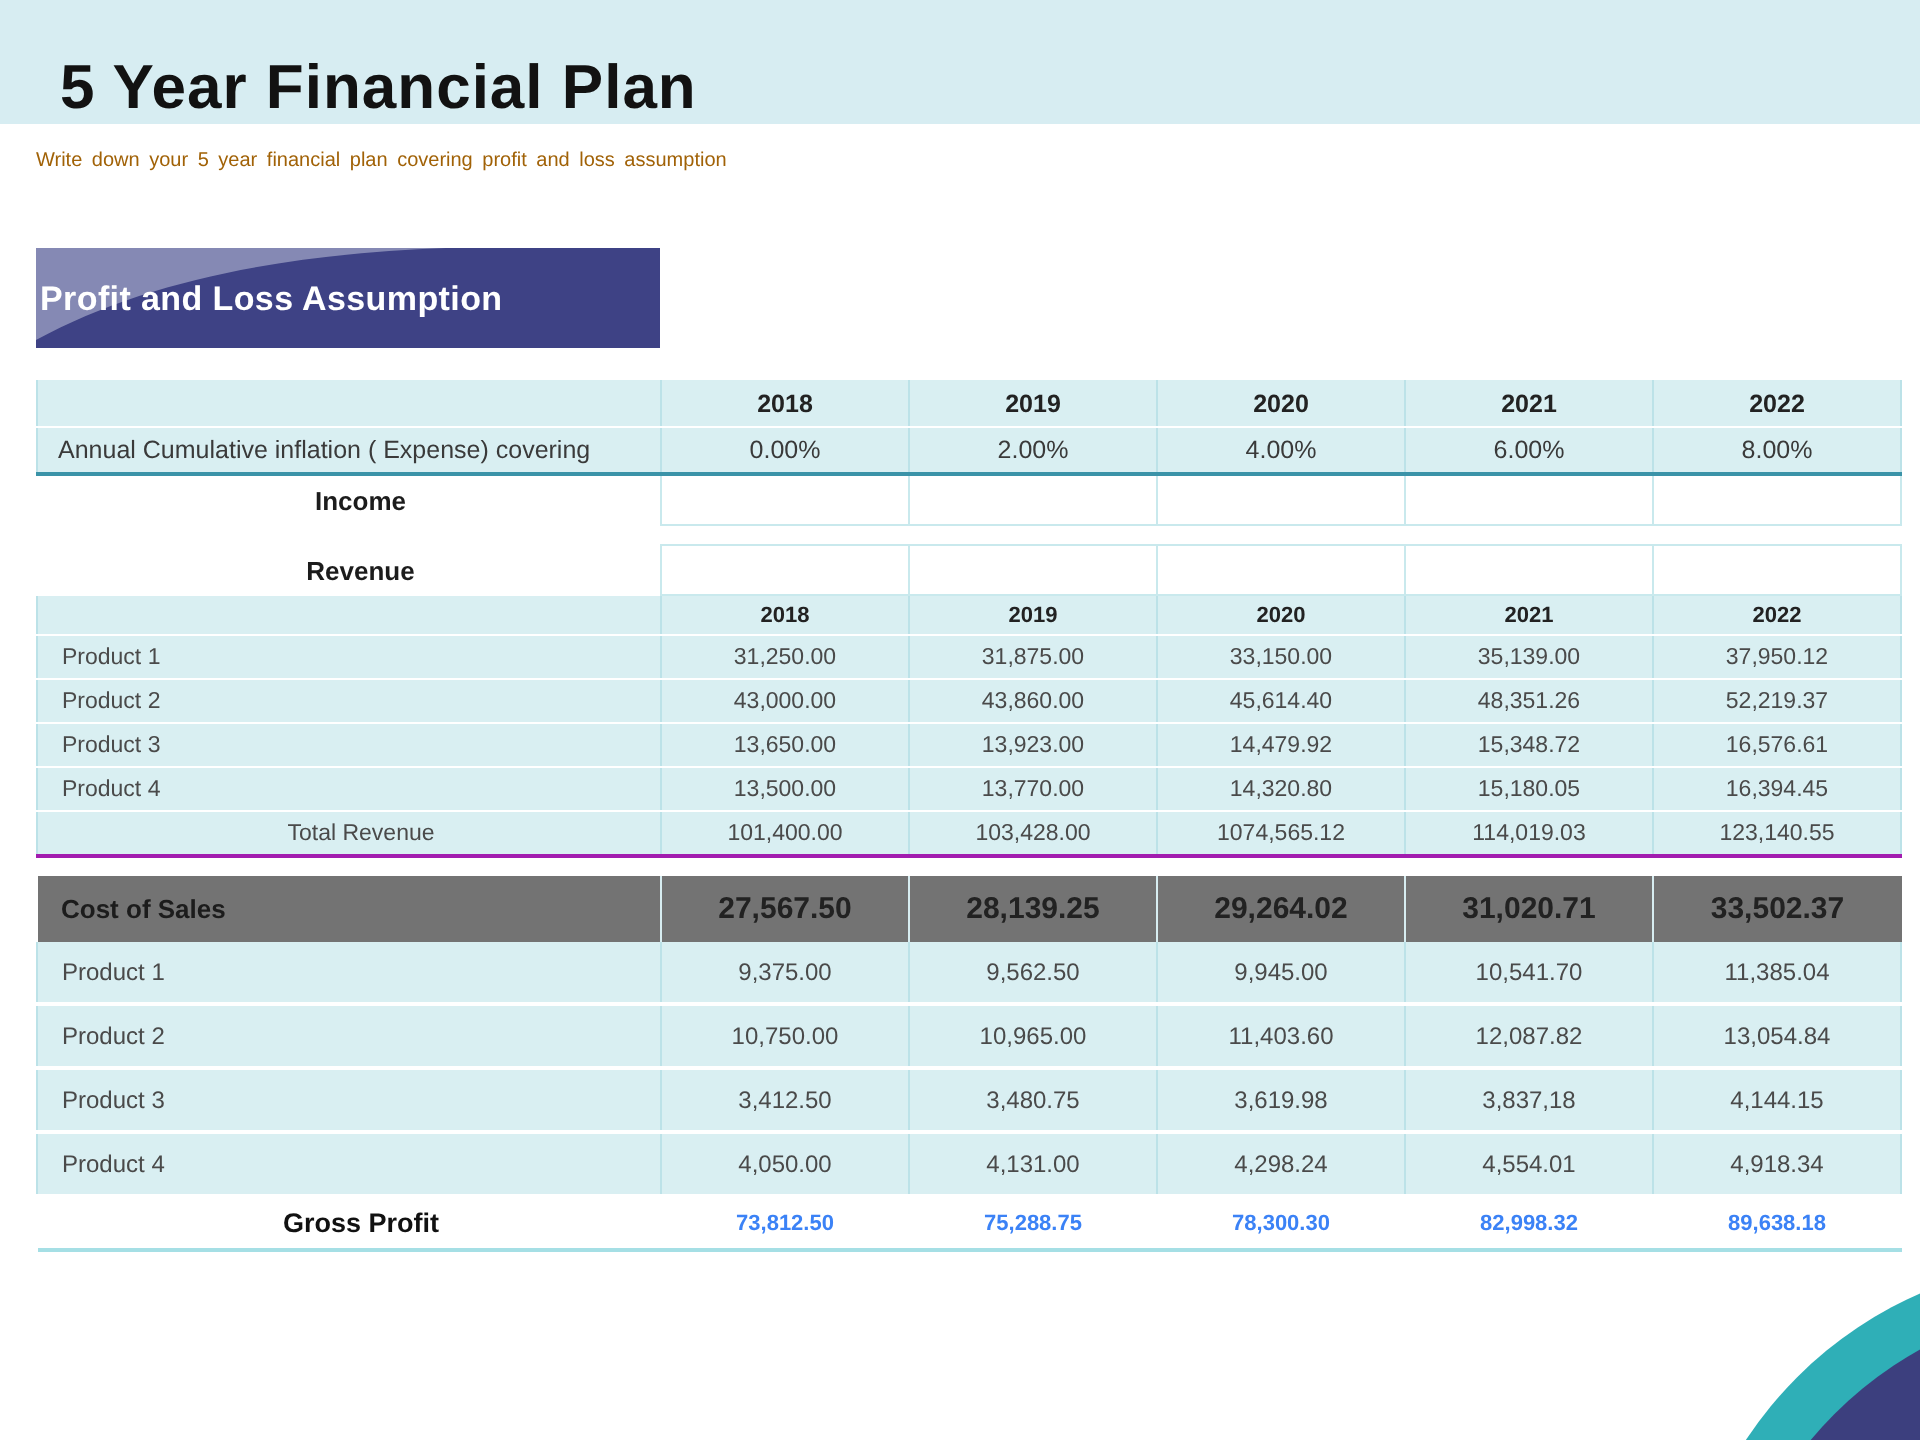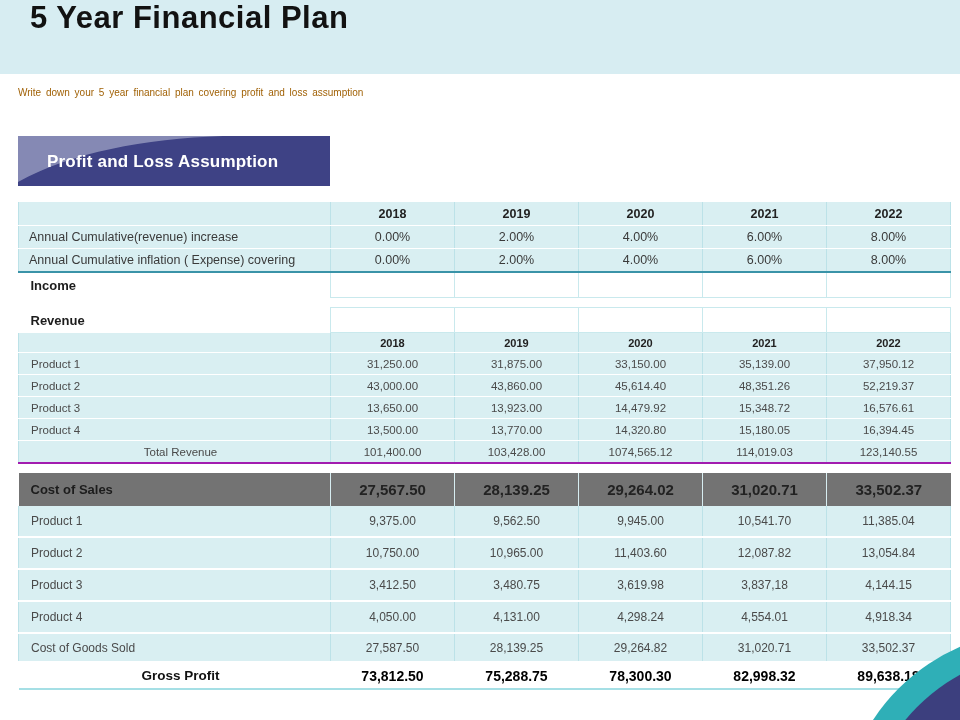--- a/index.html
+++ b/index.html
@@ -5,82 +5,82 @@
   html,body { margin:0; padding:0; }
   body {
     width:960px; height:720px;
     background:#ffffff;
     font-family:"Liberation Sans", sans-serif;
   }
   .slide { position:relative; width:960px; height:720px; overflow:hidden; background:#fff; }
 
   
   .title-band {
-    height:74px; background:#D7EDF2;
-    display:flex; align-items:flex-start;
+    height:62px; background:#D7EDF2;
+    display:flex; align-items:flex-end;
   }
   .title-band h1 {
     margin:0 0 0 30px;
     font-size:31px; font-weight:bold; color:#121212;
     letter-spacing:0.5px;
   }
   .subtitle {
     margin:13px 0 0 18px;
     font-size:10px; color:#a16207; word-spacing:2px;
   }
 
   
   .banner {
     position:relative; margin:38px 0 0 18px;
     width:312px; height:50px; background:#3E4285; overflow:hidden;
   }
   .banner svg { position:absolute; left:0; top:0; }
   .banner .banner-text {
-    position:absolute; left:29px; top:50%; transform:translateY(-44%);
+    position:absolute; left:2px; top:50%; transform:translateY(-44%);
     font-size:17px; font-weight:bold; color:#ffffff; letter-spacing:0.2px;
   }
 
   
   table.fin {
     border-collapse:collapse; table-layout:fixed;
     width:932px; margin:16px 0 0 18px;
   }
   td { padding:0; font-size:12px; color:#3a3a3a; height:21px; vertical-align:middle; }
   td.lab { text-align:left; padding-left:10px; }
   td.val { text-align:center; }
 
   tr.blue td { background:#D9EFF2; border-bottom:1px solid #ffffff; border-left:1px solid #BCE2E8; }
   tr.blue td:last-child { border-right:1px solid #BCE2E8; }
 
   tr.yr td  { font-weight:bold; color:#222; height:23px; font-size:12.5px; }
   tr.yr2 td { font-weight:bold; color:#222; height:19px; font-size:11px; }
   tr.as td  { height:22px; font-size:12.5px; }
   tr.as-last td { border-bottom:2px solid #3A93A8; }
 
-  tr.sec td { background:#ffffff; height:24px; }
+  tr.sec td { background:#ffffff; height:24px;text-align:center; }
   tr.sec td.lab { font-weight:bold; font-size:13px; color:#1c1c1c; padding-left:12px; }
   tr.sec td.val { border:1px solid #C9E9ED; }
 
   tr.sp td { height:9px; background:#ffffff; border:none; }
 
   tr.prod td { height:21px; font-size:11.5px; color:#4a4a4a; }
   tr.prod td.lab { padding-left:12px; }
   tr.tot td { border-bottom:2px solid #a21caf;text-align:center; }
 
   tr.cs td { background:#737373; height:33px; }
   tr.cs td.lab { font-weight:bold; font-size:13px; color:#1c1c1c; padding-left:12px; }
   tr.cs td.val { font-weight:bold; font-size:15px; color:#222; border-left:1px solid #D7EDF1; }
 
   tr.cbig td { height:30px; border-bottom:2px solid #ffffff; font-size:12px; color:#4a4a4a; }
   tr.cbig td.lab { padding-left:12px; }
   tr.cogs td { height:27px; }
 
   tr.gp td { background:#ffffff; height:25px; border-bottom:2px solid #A5DFE5; }
   tr.gp td.lab { font-weight:bold; font-size:13.5px; color:#111; padding-left:12px;text-align:center; }
-  tr.gp td.val { font-weight:bold; font-size:14px; color:#000000; }
+  tr.gp td.val { font-weight:bold; font-size:11px; color:#3b82f6; }
 
   
   .deco-teal {
     position:absolute; left:840px; top:630px; width:400px; height:400px;
     border-radius:50%; background:#2FAFB7;
   }
   .deco-navy {
     position:absolute; left:860px; top:650px; width:390px; height:390px;
     border-radius:50%; background:#3C3F7E;
   }
@@ -116,28 +116,20 @@
 
     <tr class="blue yr">
       <td class="lab"></td>
       <td class="val">2018</td>
       <td class="val">2019</td>
       <td class="val">2020</td>
       <td class="val">2021</td>
       <td class="val">2022</td>
     </tr>
 
-    <tr class="blue as">
-      <td class="lab">Annual Cumulative(revenue) increase</td>
-      <td class="val">0.00%</td>
-      <td class="val">2.00%</td>
-      <td class="val">4.00%</td>
-      <td class="val">6.00%</td>
-      <td class="val">8.00%</td>
-    </tr>
 
     <tr class="blue as as-last">
       <td class="lab">Annual Cumulative inflation ( Expense) covering</td>
       <td class="val">0.00%</td>
       <td class="val">2.00%</td>
       <td class="val">4.00%</td>
       <td class="val">6.00%</td>
       <td class="val">8.00%</td>
     </tr>
 
@@ -259,28 +251,20 @@
 
     <tr class="blue cbig">
       <td class="lab">Product 4</td>
       <td class="val">4,050.00</td>
       <td class="val">4,131.00</td>
       <td class="val">4,298.24</td>
       <td class="val">4,554.01</td>
       <td class="val">4,918.34</td>
     </tr>
 
-    <tr class="blue cbig cogs">
-      <td class="lab">Cost of Goods Sold</td>
-      <td class="val">27,587.50</td>
-      <td class="val">28,139.25</td>
-      <td class="val">29,264.82</td>
-      <td class="val">31,020.71</td>
-      <td class="val">33,502.37</td>
-    </tr>
 
     <tr class="gp">
       <td class="lab">Gross Profit</td>
       <td class="val">73,812.50</td>
       <td class="val">75,288.75</td>
       <td class="val">78,300.30</td>
       <td class="val">82,998.32</td>
       <td class="val">89,638.18</td>
     </tr>
 

